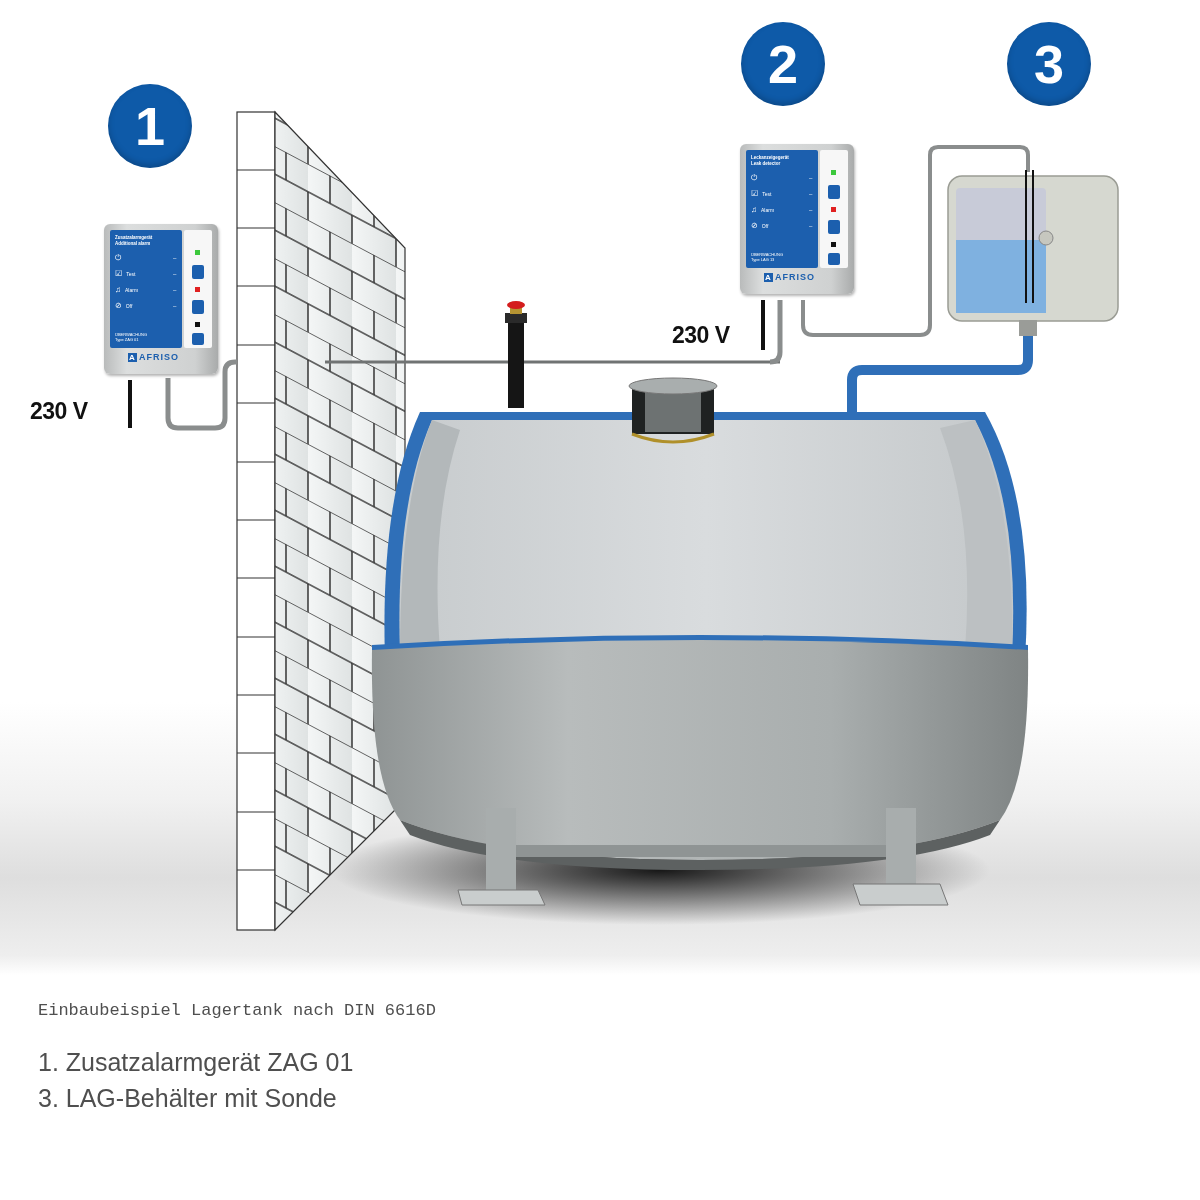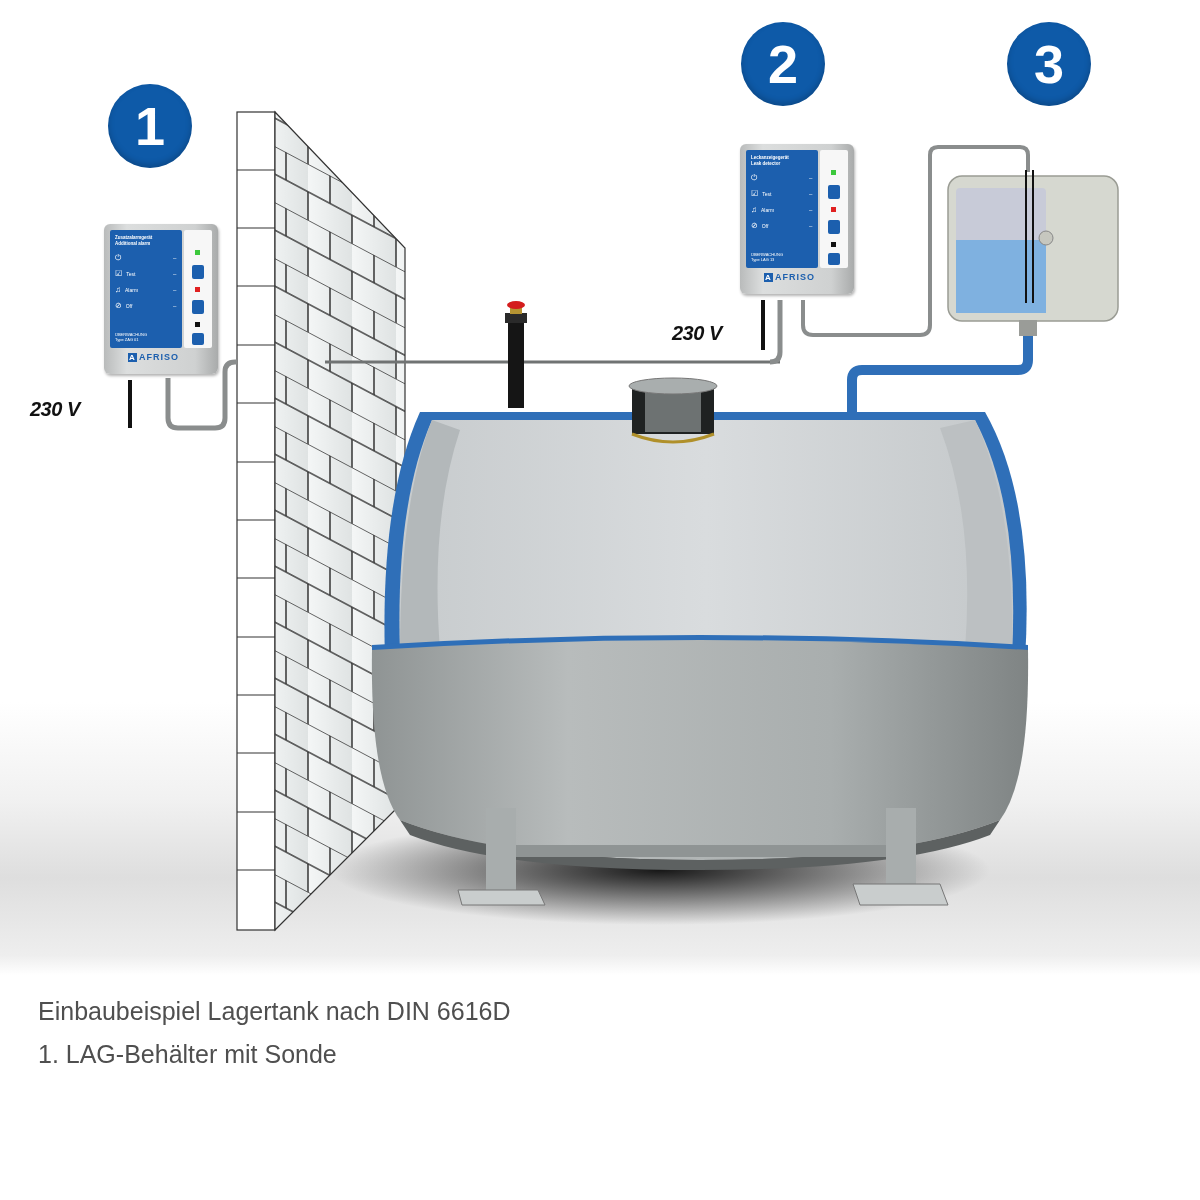--- a/index.html
+++ b/index.html
@@ -1,34 +1,34 @@
 <!DOCTYPE html>
 <html><head>
 <meta charset="utf-8">
 <style>
   html,body{margin:0;padding:0;background:#ffffff;}
   body{width:1200px;height:1200px;position:relative;overflow:hidden;font-family:"Liberation Sans",sans-serif;}
   .scene{position:absolute;left:0;top:0;width:1200px;height:975px;background:linear-gradient(#ffffff 0%,#ffffff 72%,#f1f1f1 82%,#dedede 90%,#eeeeee 98%,#ffffff 100%);}
   svg.art{position:absolute;left:0;top:0;}
   .badge{position:absolute;width:84px;height:84px;border-radius:50%;background:#0e5aa8;color:#fff;font-weight:bold;font-size:54px;display:flex;align-items:center;justify-content:center;box-shadow:inset 0 -3px 6px rgba(0,0,0,.2);}
-  .volt{position:absolute;font-weight:bold;font-size:20px;color:#111;letter-spacing:-0.5px;font-style:italic;}
+  .volt{position:absolute;font-weight:bold;font-size:23px;color:#111;letter-spacing:-0.5px;}
   .device{position:absolute;width:114px;height:150px;border-radius:6px;background:linear-gradient(90deg,#b9bbbb,#dcdede 20%,#cfd1d1 80%,#a9abab);box-shadow:1px 2px 3px rgba(0,0,0,.3);}
   .device .panel{position:absolute;left:6px;top:6px;width:72px;height:118px;background:#1c5fae;border-radius:2px;}
   .device .white{position:absolute;left:80px;top:6px;width:28px;height:118px;background:#f7f7f7;border-radius:2px;}
   .device .brand{position:absolute;left:24px;top:128px;font-size:9px;color:#1c5fae;font-weight:bold;letter-spacing:1px;}
   .device .brand .logo{display:inline-block;width:9px;height:9px;background:#1c5fae;color:#fff;font-size:8px;text-align:center;line-height:9px;margin-right:2px;}
   .panel .ttl{position:absolute;left:5px;top:5px;font-size:4.5px;line-height:6px;color:#fff;font-weight:bold;}
   .panel .row{position:absolute;left:5px;font-size:5px;color:#fff;display:flex;align-items:center;gap:4px;}
   .panel .row .ic{font-size:8px;line-height:8px;}
   .panel .row .dash{position:absolute;left:58px;font-size:6px;}
   .panel .foot{position:absolute;left:5px;bottom:6px;font-size:4px;color:#fff;line-height:5px;}
   .white .led{position:absolute;left:11px;width:5px;height:5px;}
   .white .btn{position:absolute;left:8px;width:12px;height:14px;background:#1c5fae;border-radius:2px;}
   .caption{position:absolute;left:38px;top:994px;color:#4f4f4f;}
-  .caption .title{font-size:25px;line-height:34px;margin-bottom:8px;}
+  .caption .title{font-size:17px;line-height:34px;margin-bottom:16px;font-family:Liberation Mono, monospace;}
   .caption .item{font-size:25px;line-height:36px;}
 </style>
 </head>
 <body>
 
 <div class="scene">
   <svg class="art" width="1200" height="975" viewBox="0 0 1200 975">
     <defs>
       <linearGradient id="wallFront" x1="0" x2="1">
         <stop offset="0" stop-color="#f4f6f6"></stop>
@@ -196,14 +196,15 @@
       <div class="btn" style="top:70px;"></div>
       <div class="led" style="top:92px;background:#111;"></div>
       <div class="btn" style="top:103px;height:12px;"></div>
     </div>
     <div class="brand"><span class="logo">A</span><span>AFRISO</span></div>
   </div>
 </div>
 
 <div class="caption">
   <div class="title">Einbaubeispiel Lagertank nach DIN 6616D</div>
-  <div class="item">1. LAG-Behälter mit Sonde</div>
+  <div class="item">1. Zusatzalarmgerät ZAG 01</div>
+  <div class="item">3. LAG-Behälter mit Sonde</div>
 </div>
 
 </body></html>

